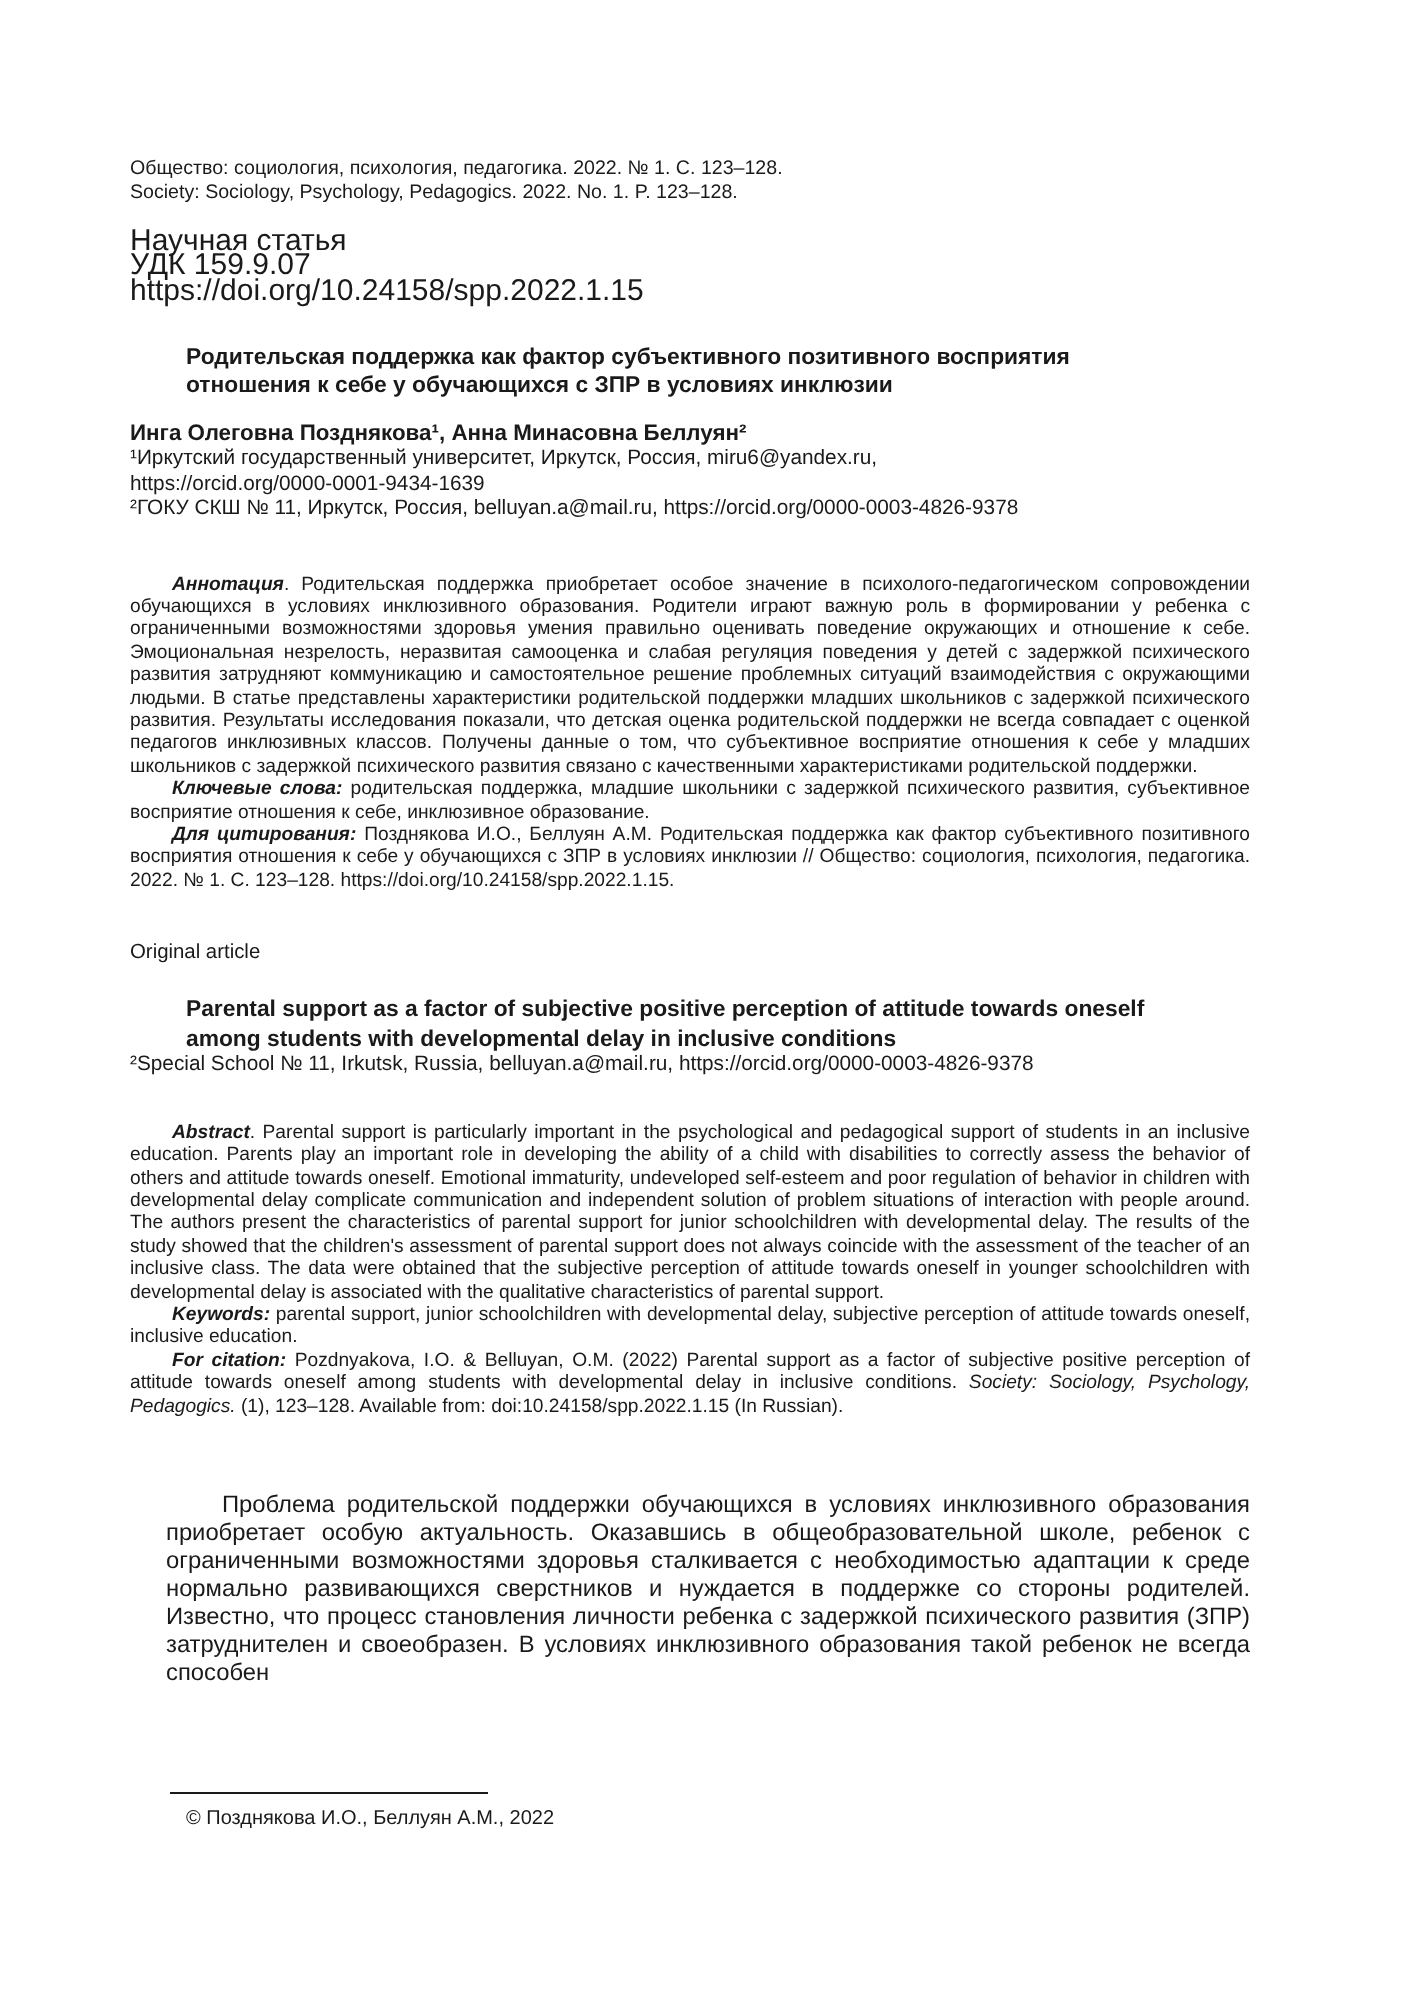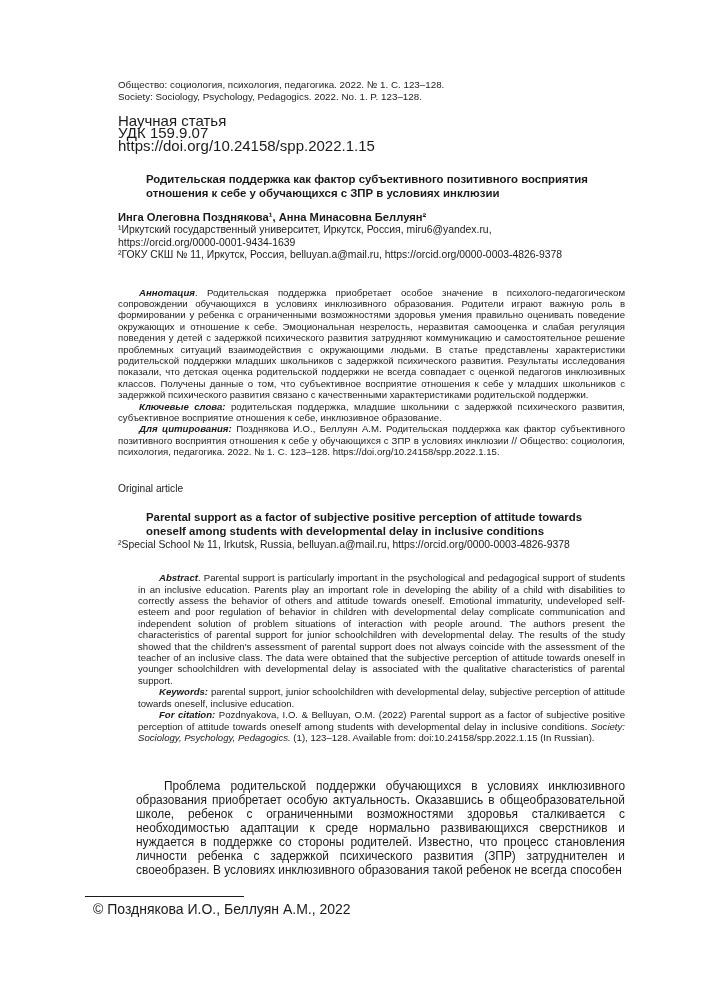--- a/index.html
+++ b/index.html
@@ -11,21 +11,21 @@
     position: relative;
     width: 709px;
     height: 1003px;
     background: #ffffff;
     color: #1a1a1a;
     font-family: "Liberation Sans", "DejaVu Sans", sans-serif;
     overflow: hidden;
     margin: 0 auto;
   }
   .content {
-    padding: 79px 84px 0 118px; 
+    padding: 79px 84px 0 65px; 
   }
   p { margin: 0; }
 
   
   .journal-head p {
     font-size: 9.8px;
     line-height: 11.6px;
   }
 
   
@@ -69,21 +69,21 @@
   }
   .bi { font-weight: bold; font-style: italic; }
   .it { font-style: italic; }
 
   .orig-article {
     margin-top: 25px;
     font-size: 10.2px;
     line-height: 12.2px;
   }
   .title-en { margin-top: 15px; }
-  .abs-block-en { margin-top: 21px; margin-left: 20px; }
+  .abs-block-en { margin-top: 21px; }
 
   
   .body-para {
     margin-top: 36px;
     font-size: 11.9px;
     line-height: 14px;
     text-align: justify;
     text-indent: 28px;
     margin-left: 18px;
   }
@@ -96,21 +96,21 @@
     width: 540px;
   }
   .footnote-rule {
     width: 159px;
     height: 0;
     border-top: 1.2px solid #1a1a1a;
   }
   .copyright {
     margin-top: 7px;
     padding-left: 8px;
-    font-size: 14px;
+    font-size: 10px;
     line-height: 11.5px;
   }
 </style>
 </head>
 <body>
 
 <div class="page">
   <div class="content">
 
     <div class="journal-head">

